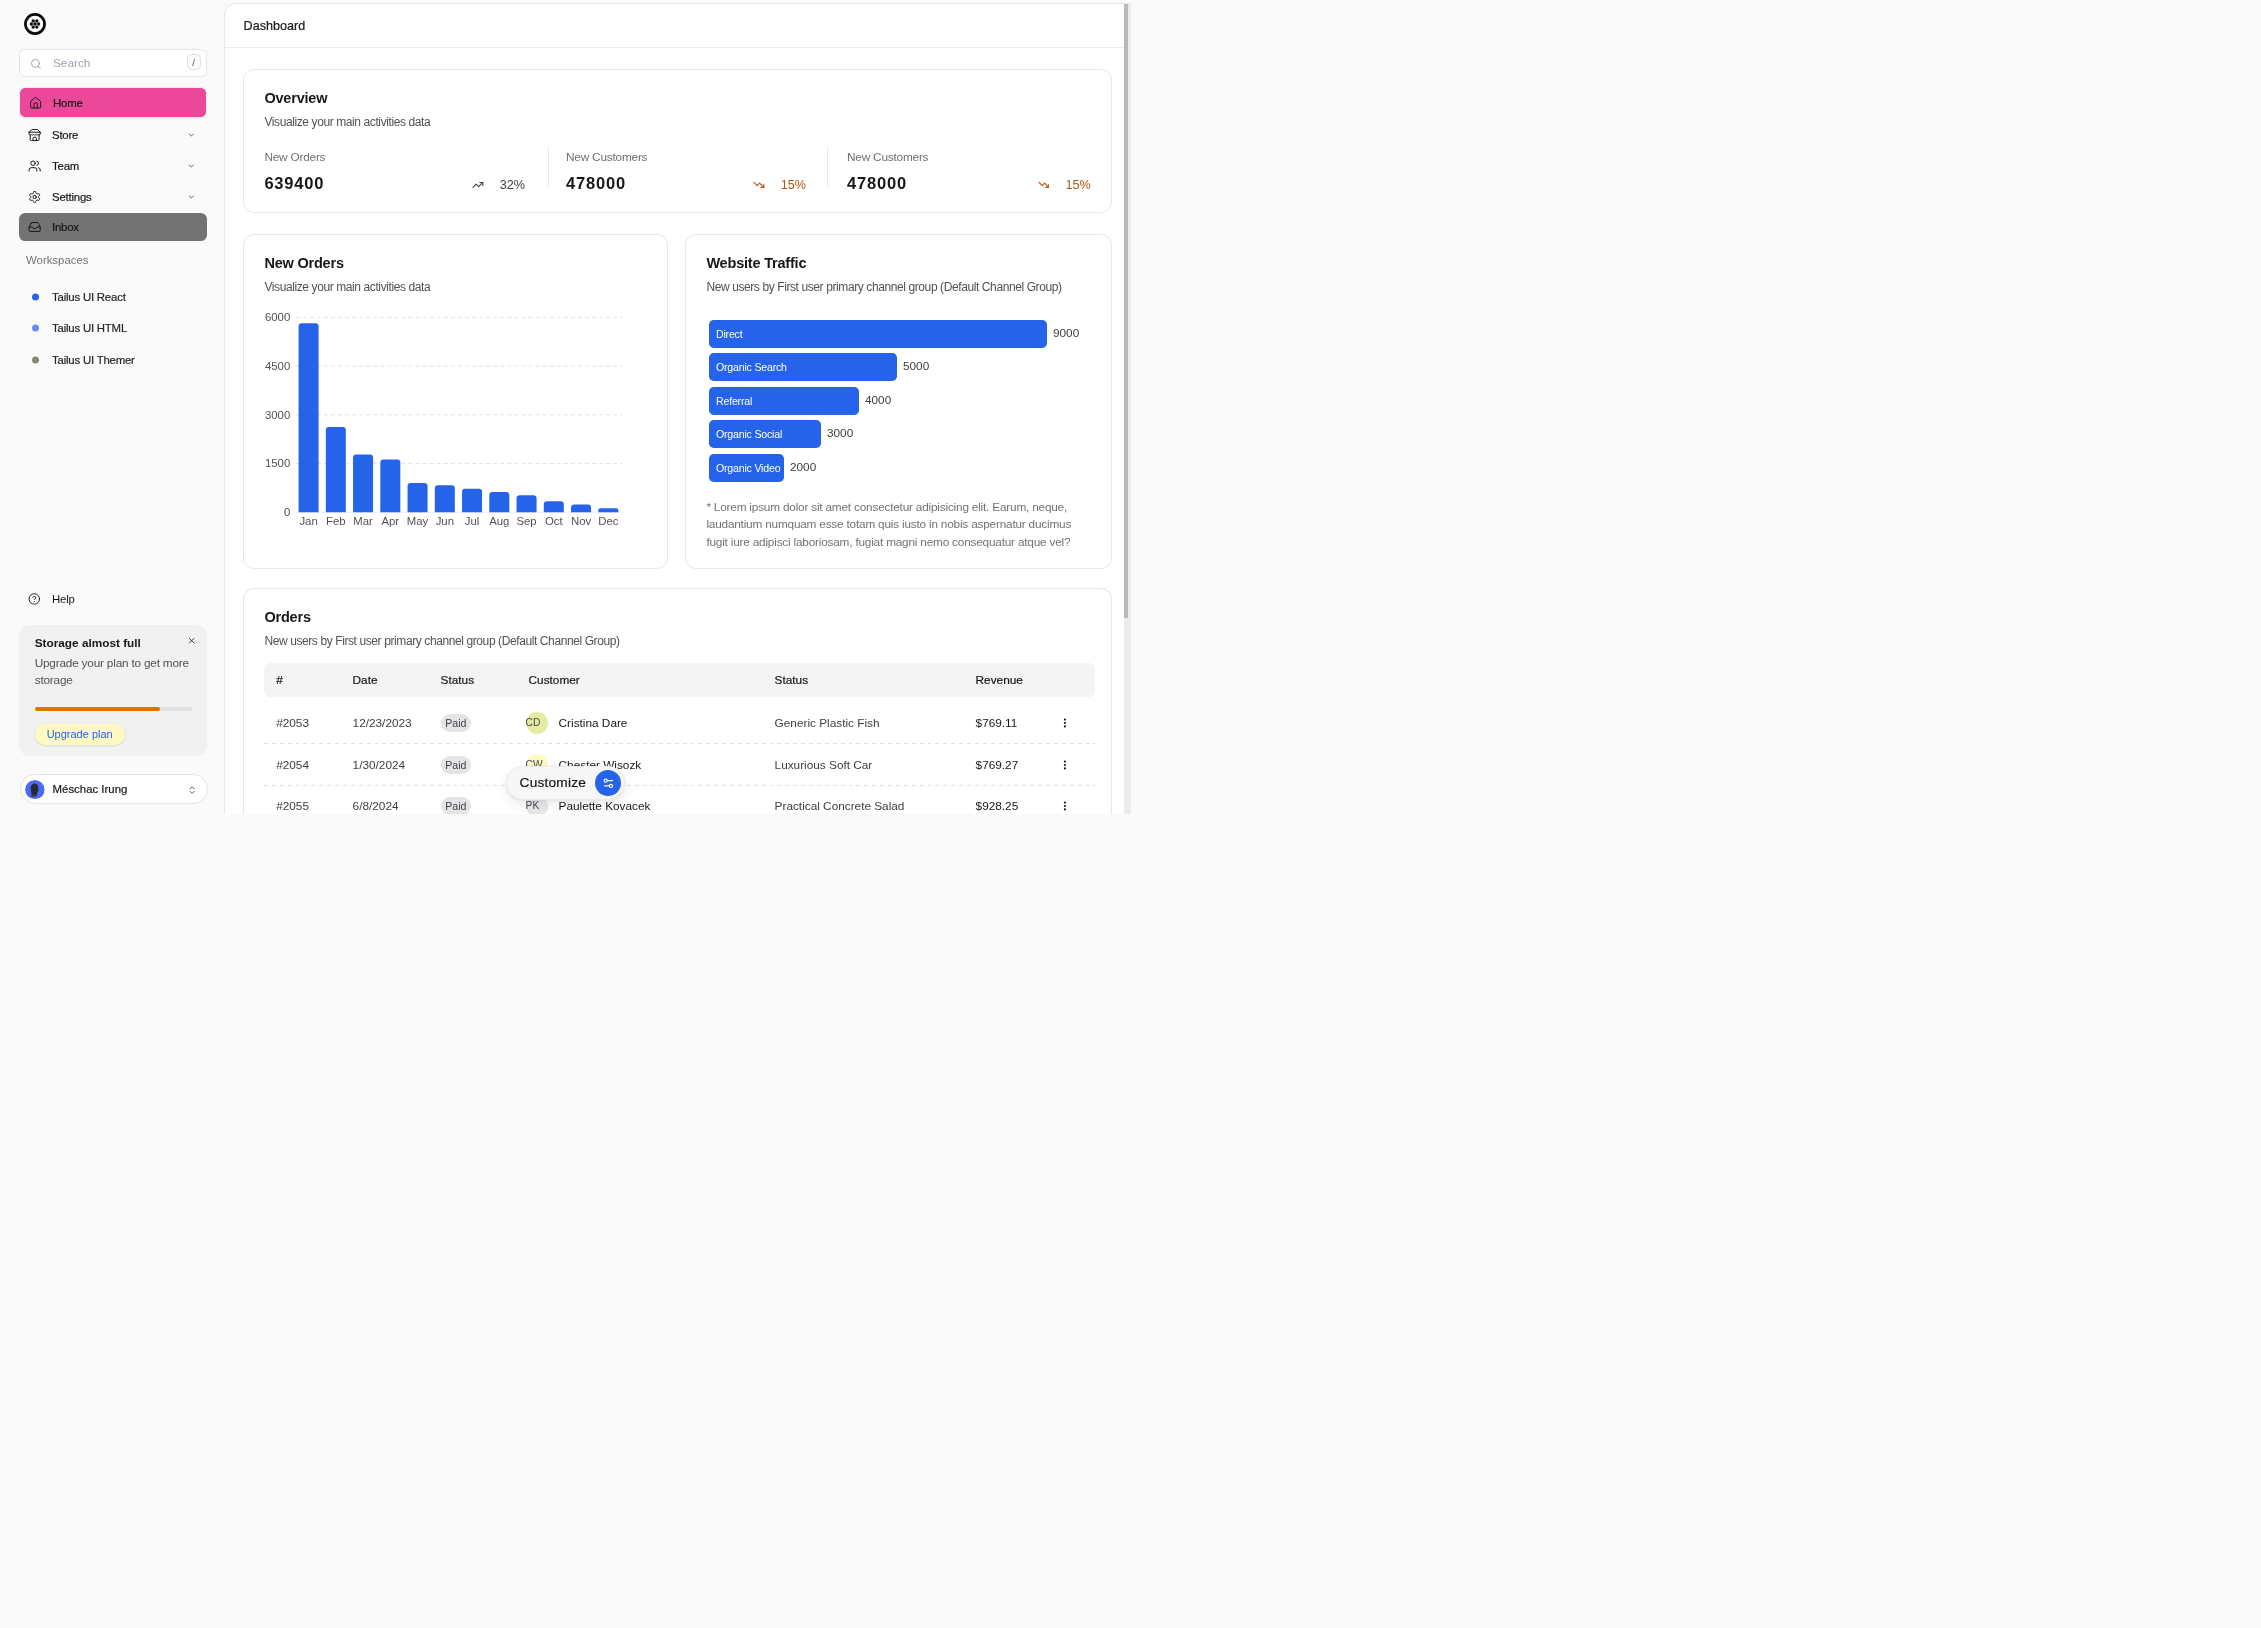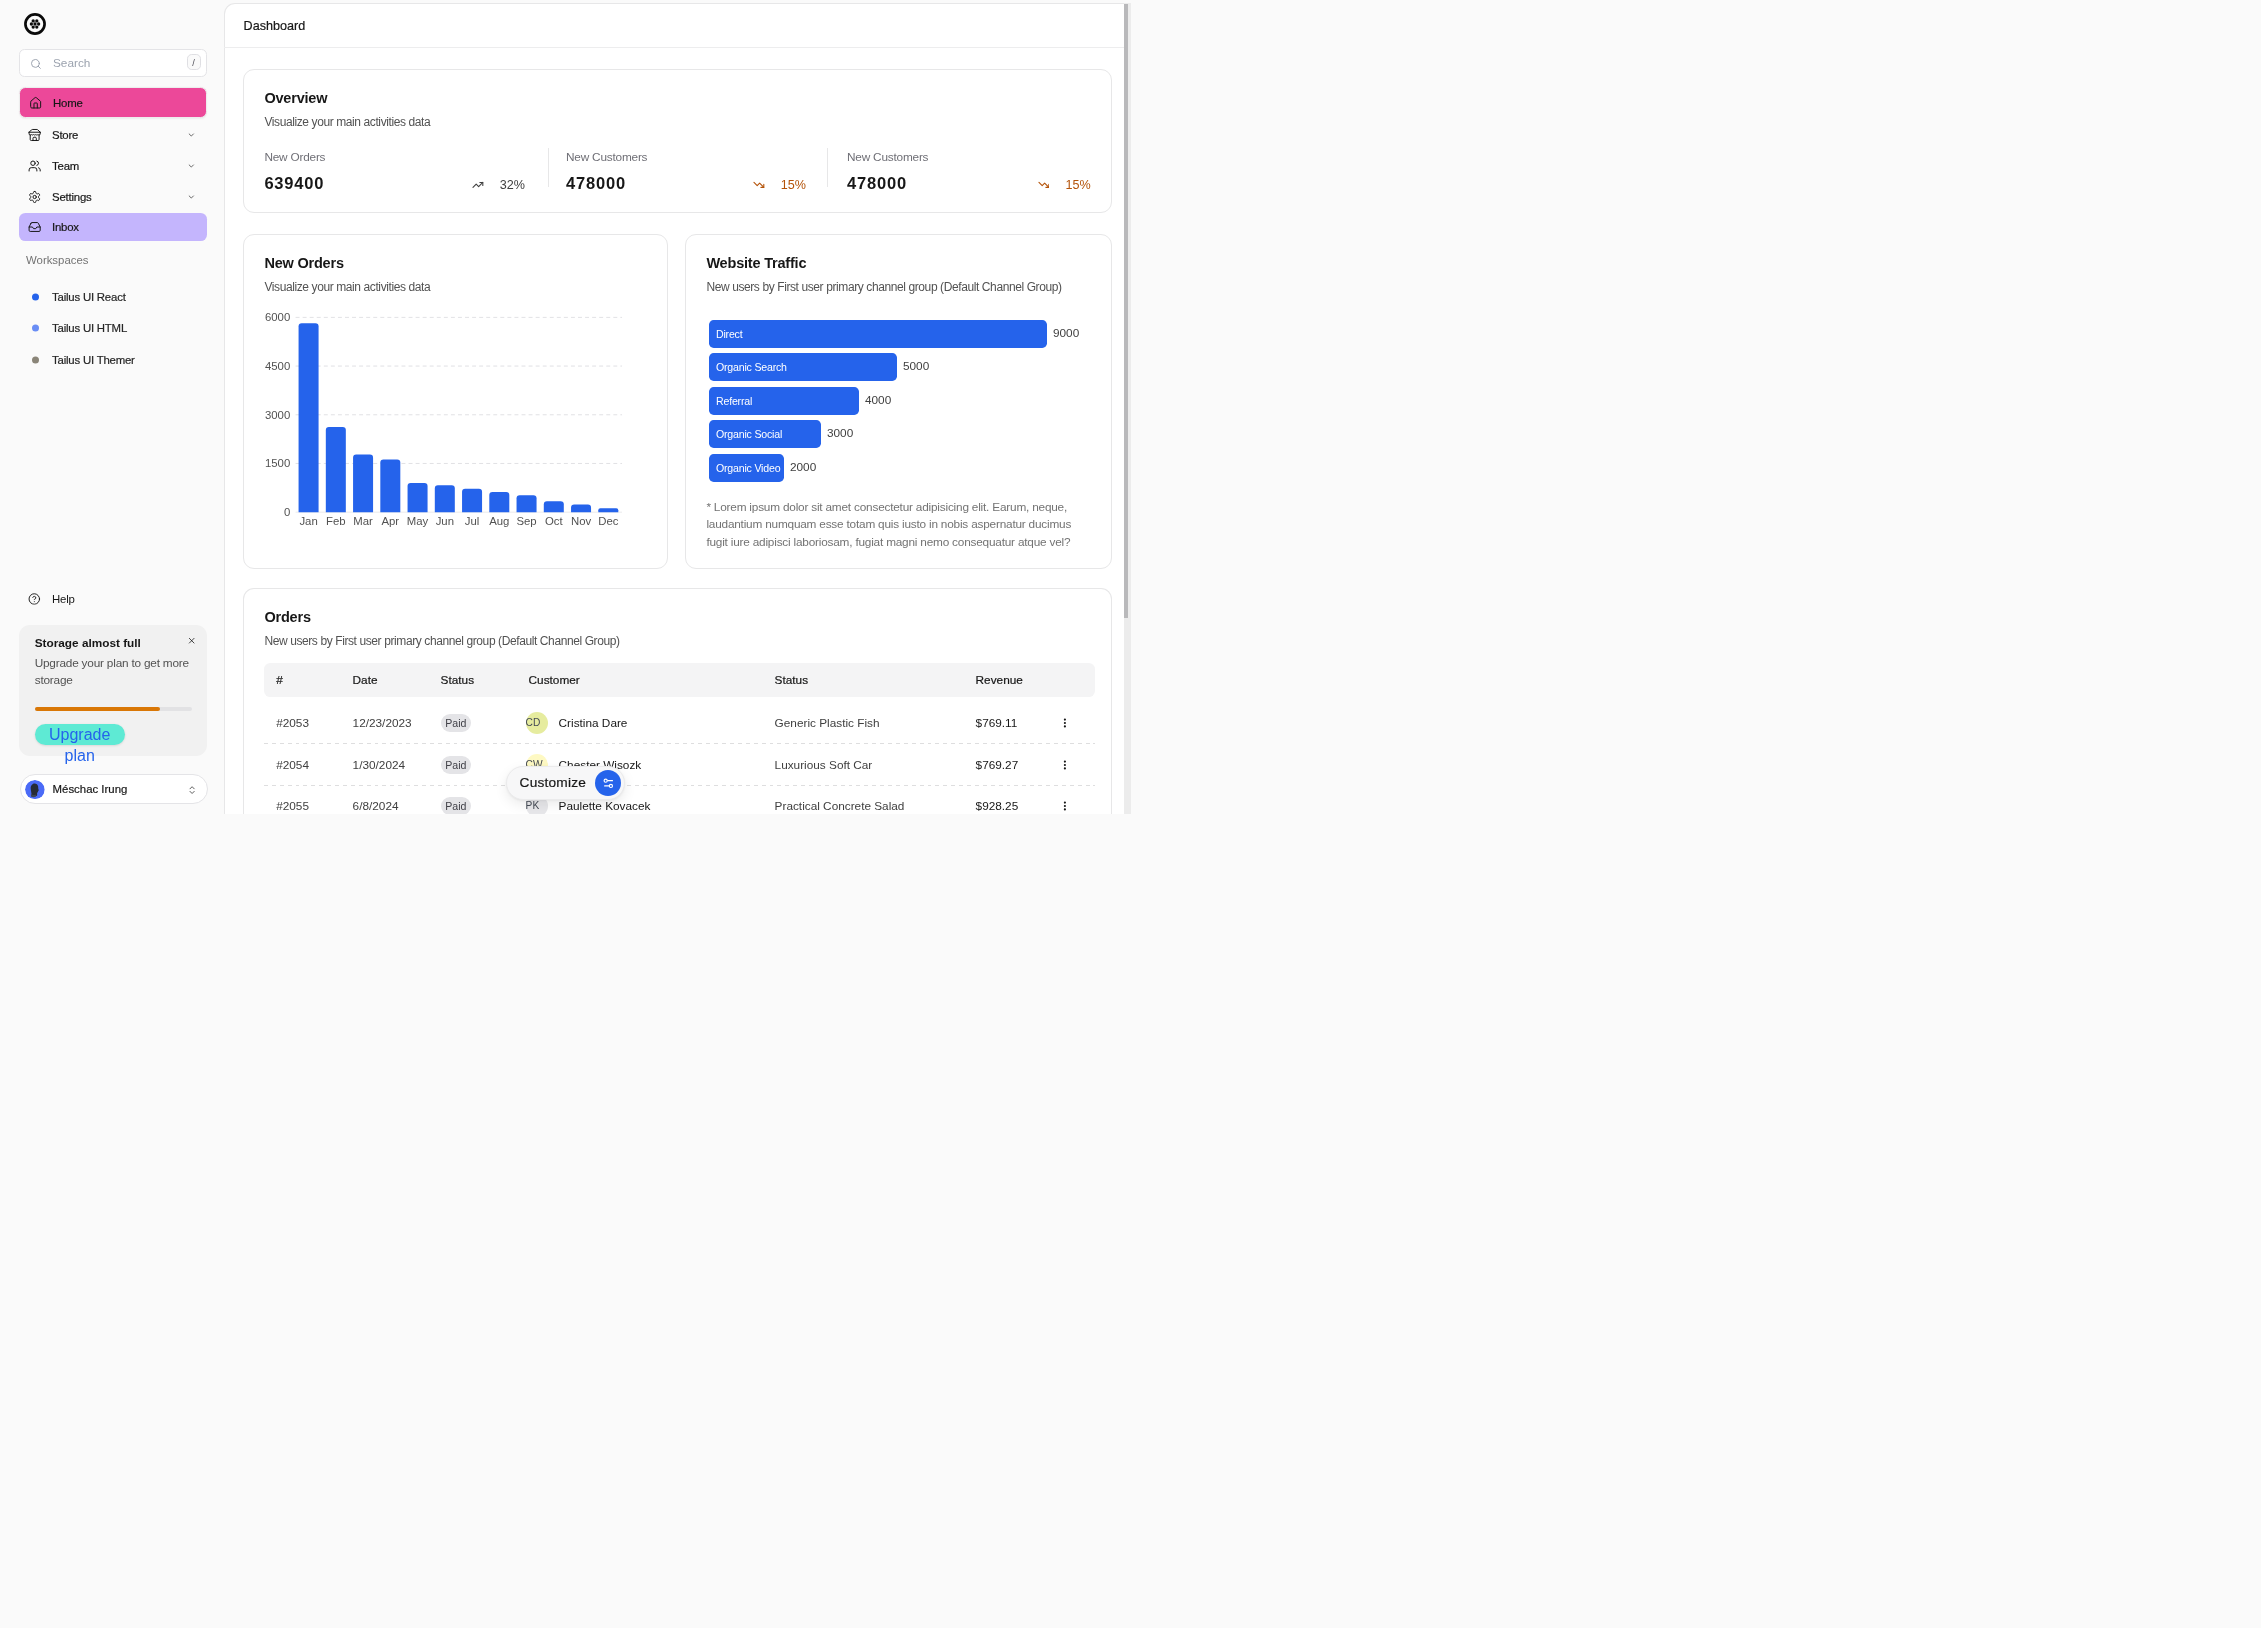--- a/index.html
+++ b/index.html
@@ -21,36 +21,36 @@
   .navitem { position:absolute; left:19px; width:188px; height:31px; }
   .navitem .ic { position:absolute; left:9.4px; top:50%; transform:translateY(-50%); }
   .navitem .tx { position:absolute; left:33px; top:50%; transform:translateY(-50%);
                  font-size:11.4px; font-weight:500; letter-spacing:-0.2px; color:#171717; -webkit-text-stroke:0.2px #171717; }
   .navitem .chev { position:absolute; right:11.8px; top:50%; transform:translateY(-50%); }
   #nav-home { top:87px; height:31px; background:#ec4899; border:0.8px solid #ededed; border-radius:6.3px;
               box-shadow:0 0.8px 1.6px rgba(0,0,0,.05); }
   #nav-store { top:119px; }
   #nav-team { top:150px; }
   #nav-settings { top:181px; }
-  #nav-inbox { top:213px; height:28px; background:#c4b5fd; border-radius:6.3px; }
+  #nav-inbox { top:213px; height:28px; background:#737373; border-radius:6.3px; }
   #ws-label { position:absolute; left:26px; top:254px; font-size:11.4px; color:#737373; }
   .ws { position:absolute; left:19px; width:188px; height:31px; }
   .ws .dot { position:absolute; left:13.3px; top:50%; transform:translateY(-50%); width:7px; height:7px; border-radius:50%; }
   .ws .tx { position:absolute; left:33px; top:50%; transform:translateY(-50%); font-size:11.4px; font-weight:500; letter-spacing:-0.2px; color:#262626; -webkit-text-stroke:0.2px #262626; }
   #ws1 { top:281px; } #ws2 { top:312px; } #ws3 { top:344px; }
   #help { position:absolute; left:19px; top:583px; width:192px; height:31px; }
   #storage { position:absolute; left:19px; top:625px; width:188px; height:131px; background:#f1f1f1; border-radius:11px; }
   #storage .t { position:absolute; left:15.7px; top:11px; font-size:11.8px; font-weight:700; color:#171717; }
   #storage .x { position:absolute; right:11px; top:11px; }
   #storage .d { position:absolute; left:15.7px; top:30px; width:162px; font-size:11.8px; line-height:16.5px; color:#525252; letter-spacing:-0.2px; }
   #storage .track { position:absolute; left:15.7px; top:82px; width:157px; height:3.9px; border-radius:78px; background:#e2e2e4; }
   #storage .fill { width:80%; height:3.9px; border-radius:78px; background:#d97706; }
-  #storage .btn { position:absolute; left:15.7px; top:99px; width:90px; height:21px; background:#5eead4;
+  #storage .btn { position:absolute; left:15.7px; top:99px; width:90px; height:21px; background:#fef9c3;
                   border-radius:78px; box-shadow:0 0.8px 2.4px rgba(0,0,0,.12); color:#2563eb;
-                  font-size:16px; font-weight:500; text-align:center; line-height:21px; }
+                  font-size:11px; font-weight:500; text-align:center; line-height:21px; }
   #userpill { position:absolute; left:19.6px; top:774px; width:188px; height:30px; background:#fff;
               border:0.8px solid #e4e4e7; border-radius:78px; }
   #userpill .av { position:absolute; left:4.7px; top:4.7px; width:19.6px; height:19.6px; border-radius:50%; overflow:hidden; }
   #userpill .nm { position:absolute; left:32px; top:7.9px; font-size:11.4px; font-weight:500; color:#171717; -webkit-text-stroke:0.2px #171717; }
   #userpill .ud { position:absolute; right:9.4px; top:10.2px; }
 
   
   #main { position:absolute; left:224px; top:3.1px; width:907px; height:811px; background:#fff;
           border:0.8px solid #e7e7e8; border-right:none; border-bottom:none; border-top-left-radius:11px; }
   #hdr { position:absolute; left:224px; top:3.1px; width:907px; height:45px; border-bottom:0.8px solid #ededee; }

